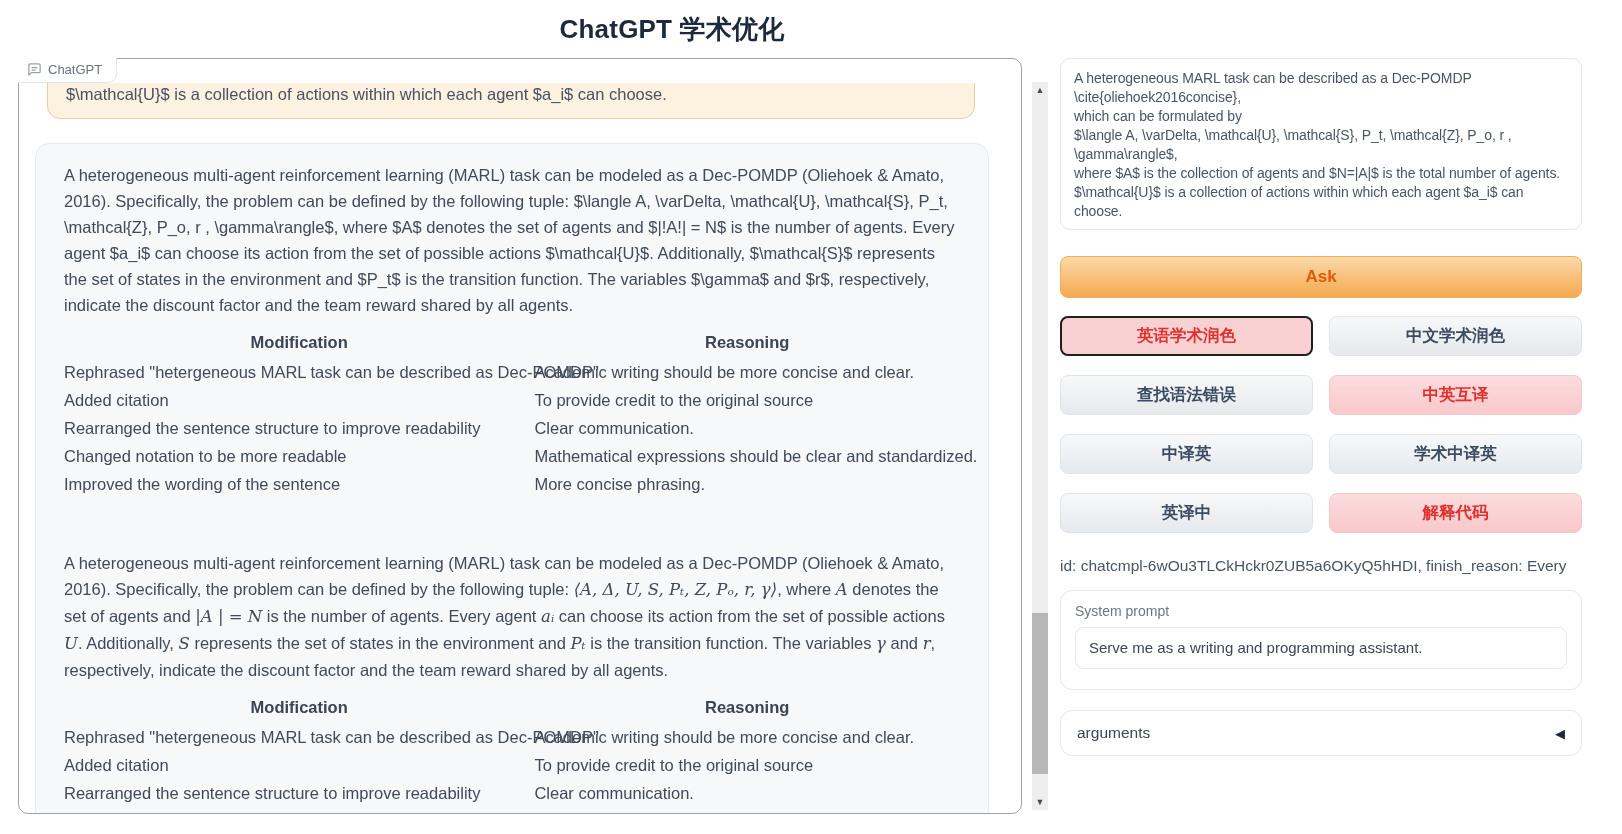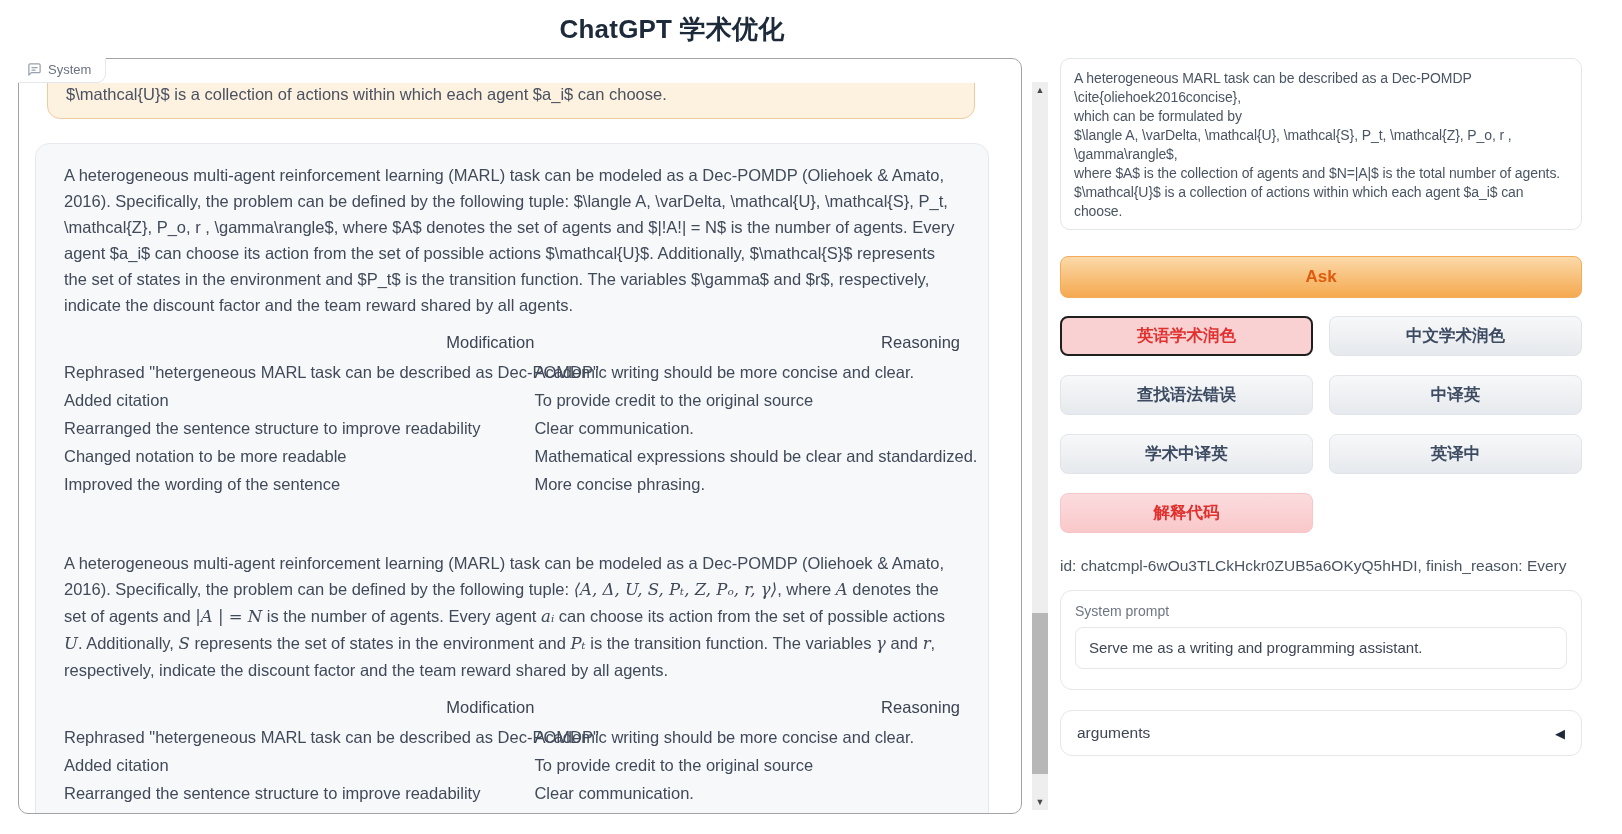--- a/index.html
+++ b/index.html
@@ -24,21 +24,21 @@
 
   .bubble-user { margin: -14px 34px 0 16px; background: #fdf1e0; border: 1px solid #edcba0; border-radius: 13px;
     padding: 12px 18px; font-size: 16.5px; line-height: 24px; color: #4a5160; }
   .bubble-bot { margin: 24px 20px 0 4px; background: #f6f8fa; border: 1px solid #e6eaee; border-radius: 14px;
     padding: 18px 28px 20px; color: #414a59; font-size: 16.5px; line-height: 26px; }
   .bubble-bot p { margin: 0; }
   .para-2 { margin-top: 52px !important; }
   .math { font-family: "DejaVu Serif", serif; font-style: italic; }
 
   table.mod-table { width: 100%; border-collapse: collapse; margin-top: 6px; table-layout: fixed; }
-  table.mod-table th { font-weight: 400; text-align: right; color: #3b4453; padding: 5px 0 3px; font-size: 16.5px; }
+  table.mod-table th { font-weight: 700; text-align: center; color: #3b4453; padding: 5px 0 3px; font-size: 16.5px; }
   table.mod-table th:first-child { width: 52.5%; }
   table.mod-table td { padding: 2.5px 0; font-size: 16.5px; line-height: 23px; color: #414a59; white-space: nowrap; overflow: visible; }
 
   
   .scrollbar { position: relative; width: 16px; height: 728px; margin: 24px 0 0 10px; background: #eeeeee; flex: none; }
   .sb-arrow { position: absolute; left: 0; width: 16px; height: 16px; display: flex; align-items: center; justify-content: center;
     font-size: 9px; color: #4a4a4a; cursor: pointer; }
   .sb-up { top: 0; }
   .sb-down { bottom: 0; }
   .sb-thumb { position: absolute; left: 0; top: 73%; width: 16px; height: 22%; background: #b7b7b7; cursor: pointer; }
@@ -147,21 +147,21 @@
           </div>
 
         </div>
       </div>
       <div class="chat-label-tab">
         <svg width="15" height="15" viewBox="0 0 24 24" fill="none" stroke="#9aa1ac" stroke-width="2" stroke-linecap="round" stroke-linejoin="round">
           <path d="M21 15a2 2 0 0 1-2 2H7l-4 4V5a2 2 0 0 1 2-2h14a2 2 0 0 1 2 2z"></path>
           <line x1="8" y1="9" x2="16" y2="9"></line>
           <line x1="8" y1="13" x2="13" y2="13"></line>
         </svg>
-        <span>System</span>
+        <span>ChatGPT</span>
       </div>
     </div>
 
     <div class="scrollbar">
       <div class="sb-arrow sb-up">▲</div>
       <div class="sb-thumb"></div>
       <div class="sb-arrow sb-down">▼</div>
     </div>
 
     <div class="right-col">
@@ -173,20 +173,21 @@
 \gamma\rangle$,
 where $A$ is the collection of agents and $N=|A|$ is the total number of agents.
 $\mathcal{U}$ is a collection of actions within which each agent $a_i$ can choose.</textarea>
 
       <button class="ask-btn">Ask</button>
 
       <div class="btn-grid">
         <button class="fbtn selected">英语学术润色</button>
         <button class="fbtn">中文学术润色</button>
         <button class="fbtn">查找语法错误</button>
+        <button class="fbtn pink">中英互译</button>
         <button class="fbtn">中译英</button>
         <button class="fbtn">学术中译英</button>
         <button class="fbtn">英译中</button>
         <button class="fbtn pink">解释代码</button>
       </div>
 
       <div class="id-line">id: chatcmpl-6wOu3TLCkHckr0ZUB5a6OKyQ5hHDI, finish_reason: Every</div>
 
       <div class="sys-group">
         <div class="sys-label">System prompt</div>

